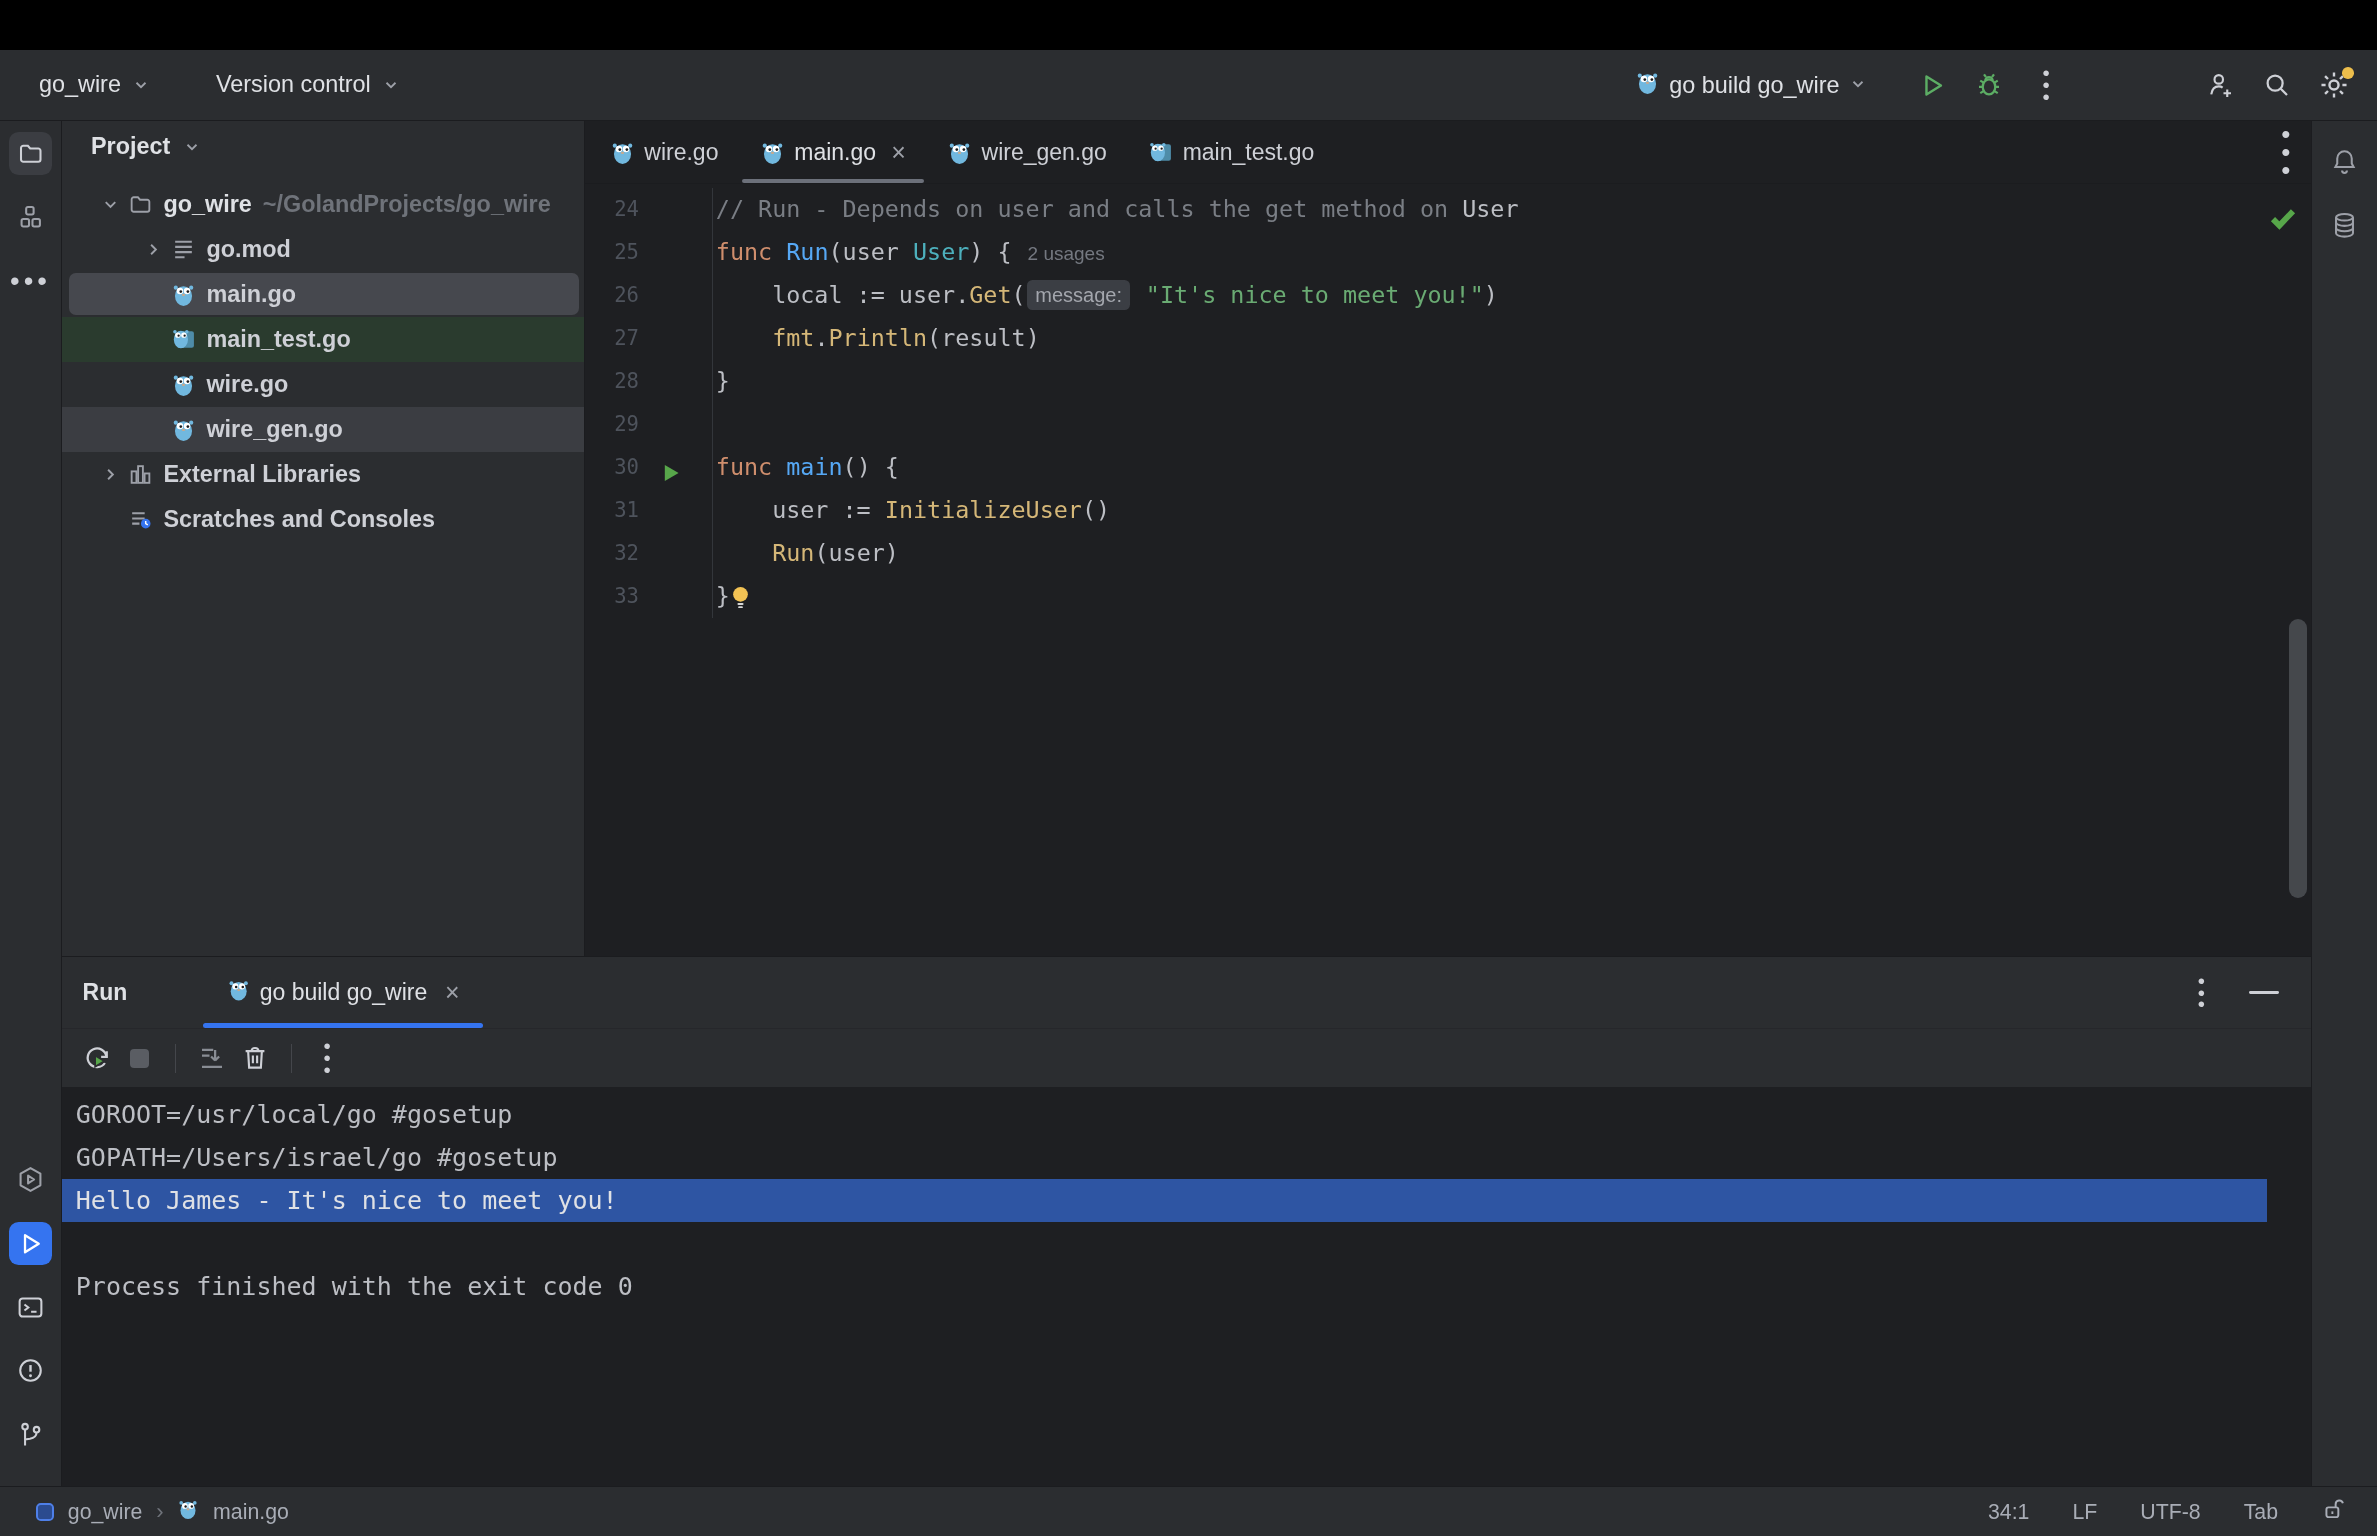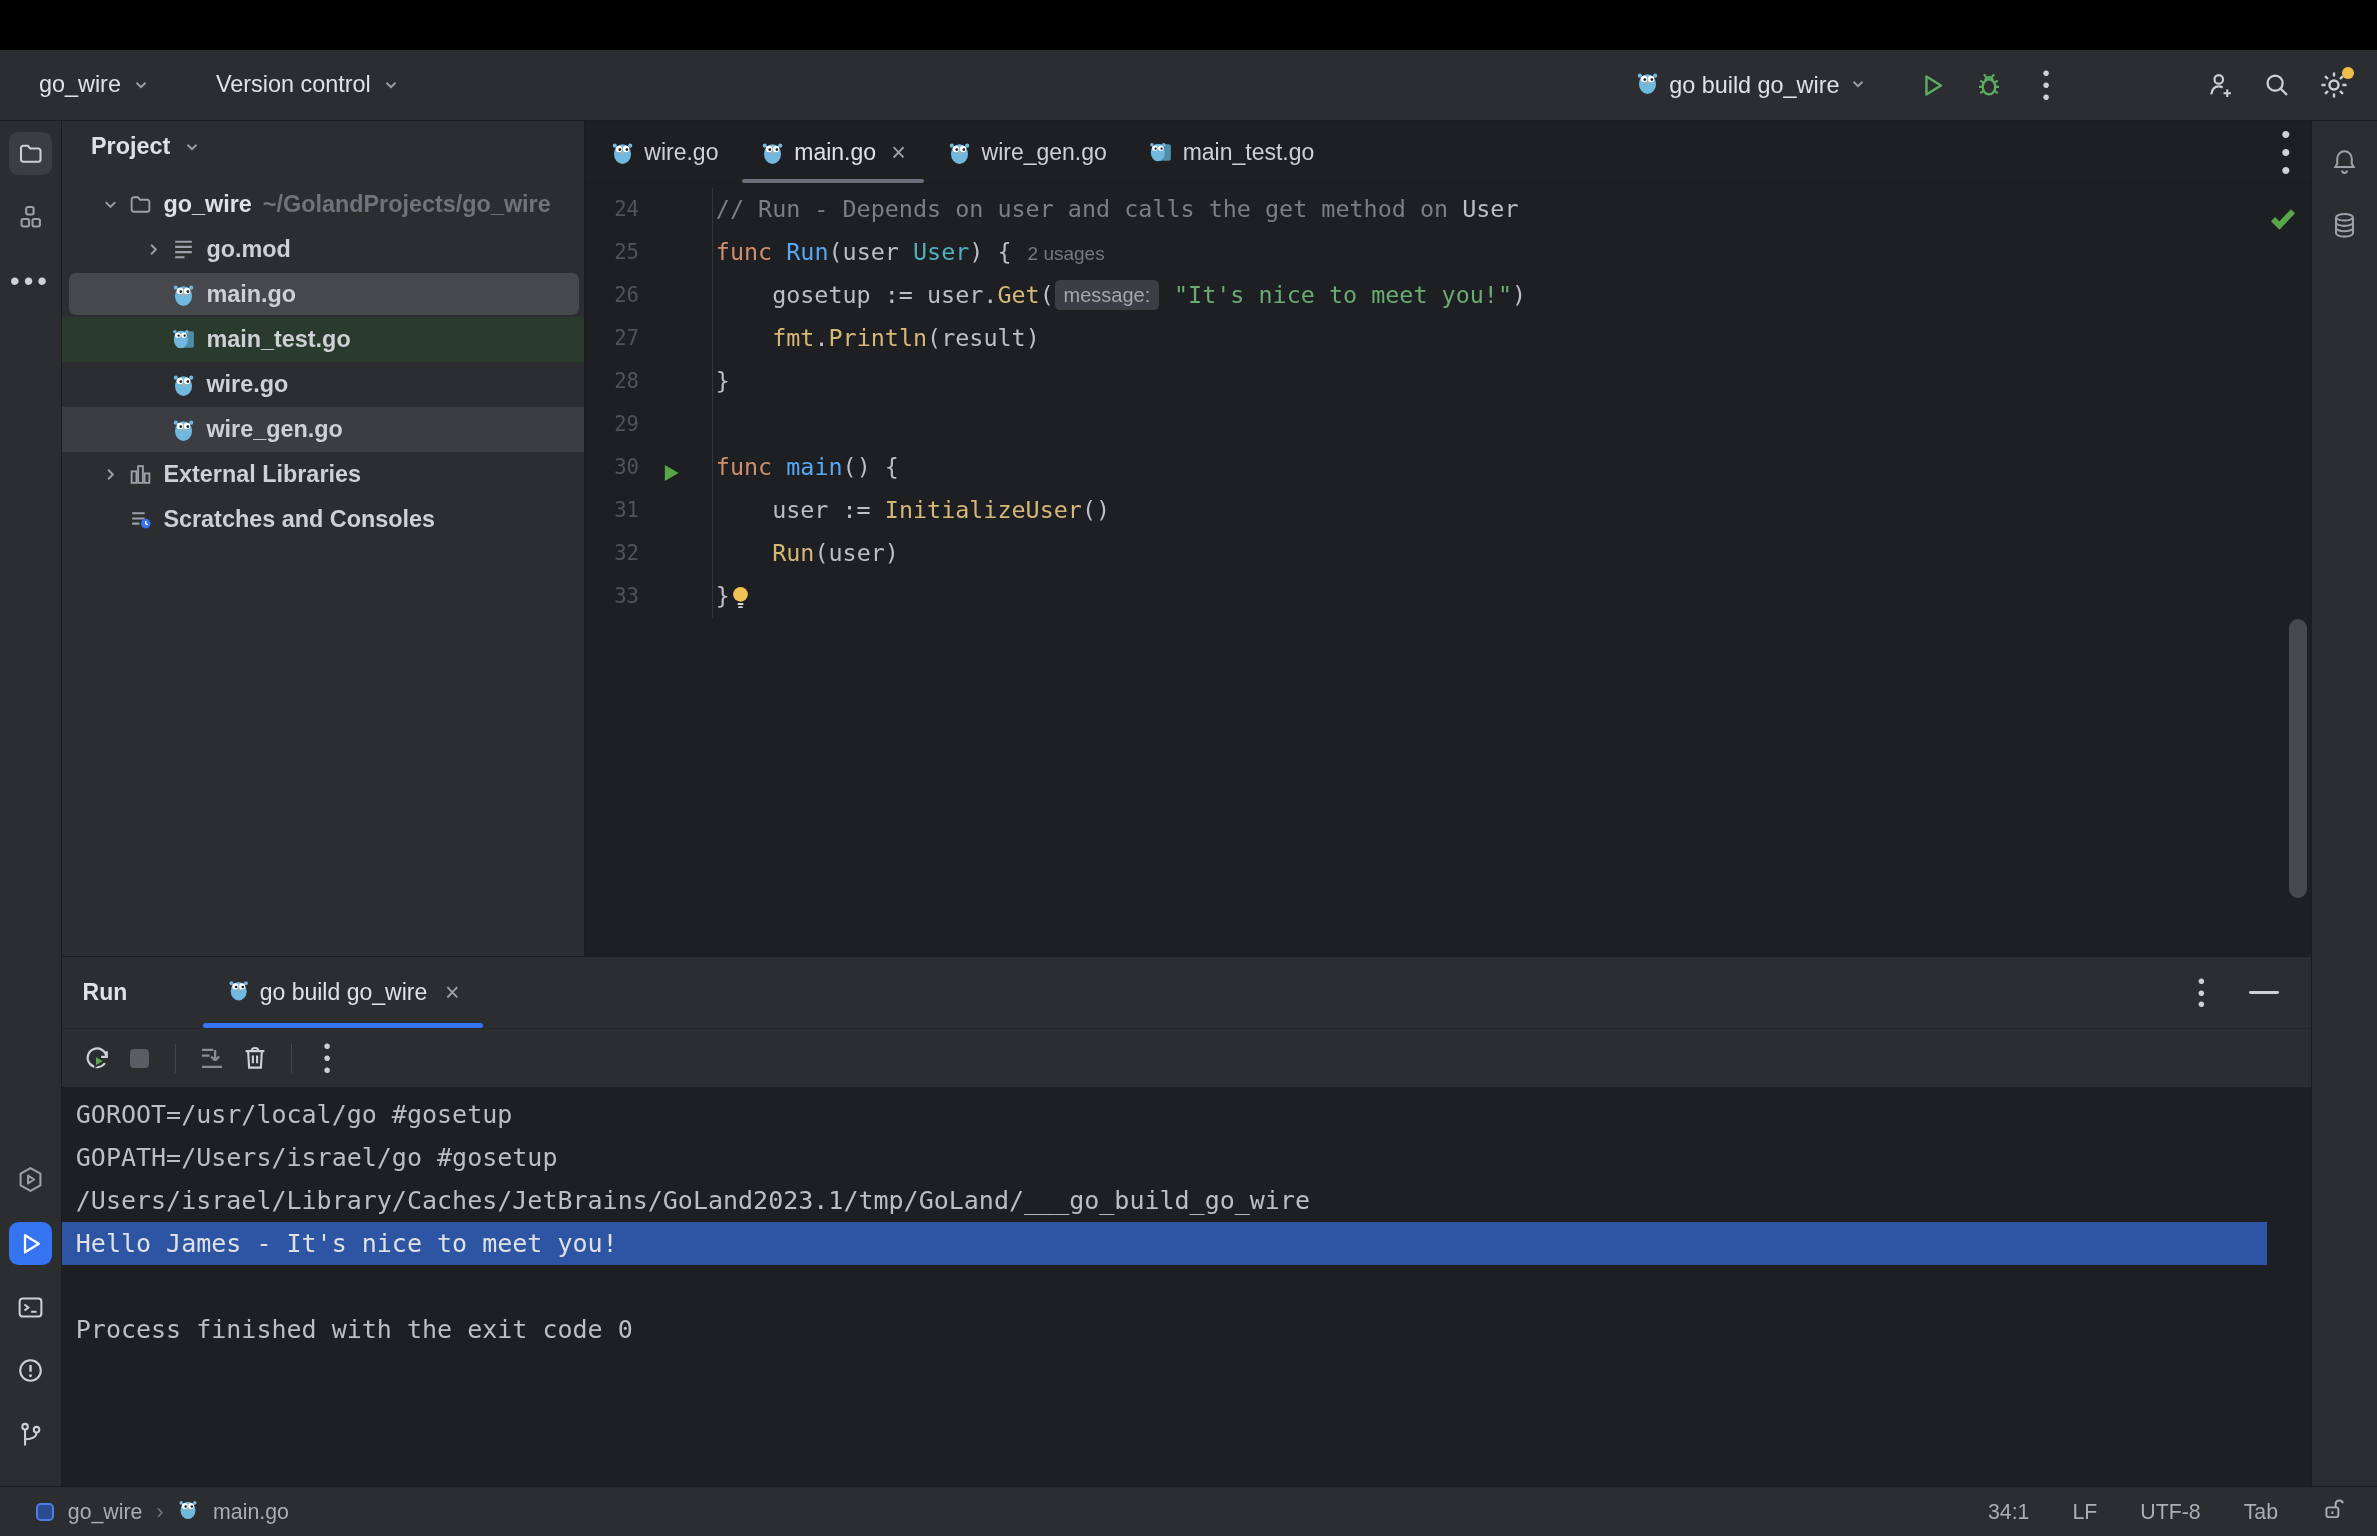--- a/index.html
+++ b/index.html
@@ -447,21 +447,21 @@
                   </span>
                   <span>main_test.go</span>
                 </div>
               </div>
             <div class="tabbar-more">•<br>•<br>•</div>
           </div>
           <div class="editor-body">
             <div id="code-lines">
                 <div class="code-row"><div class="gutter-cell">24</div><div class="code-cell"><span class="seg-comment">// Run - Depends on user and calls the get method on </span><span class="seg-comment-id">User</span></div></div>
                 <div class="code-row"><div class="gutter-cell">25</div><div class="code-cell"><span class="seg-kw">func </span><span class="seg-fn">Run</span><span class="seg-plain">(user </span><span class="seg-type">User</span><span class="seg-plain">) {</span><span class="seg-usages">2 usages</span></div></div>
-                <div class="code-row"><div class="gutter-cell">26</div><div class="code-cell"><span class="seg-plain">    gosetup := user.</span><span class="seg-call">Get</span><span class="seg-plain">(</span><span class="seg-hint">message:</span><span class="seg-plain"> </span><span class="seg-str">"It's nice to meet you!"</span><span class="seg-plain">)</span></div></div>
+                <div class="code-row"><div class="gutter-cell">26</div><div class="code-cell"><span class="seg-plain">    local := user.</span><span class="seg-call">Get</span><span class="seg-plain">(</span><span class="seg-hint">message:</span><span class="seg-plain"> </span><span class="seg-str">"It's nice to meet you!"</span><span class="seg-plain">)</span></div></div>
                 <div class="code-row"><div class="gutter-cell">27</div><div class="code-cell"><span class="seg-plain">    </span><span class="seg-call">fmt</span><span class="seg-plain">.</span><span class="seg-call">Println</span><span class="seg-plain">(result)</span></div></div>
                 <div class="code-row"><div class="gutter-cell">28</div><div class="code-cell"><span class="seg-plain">}</span></div></div>
                 <div class="code-row"><div class="gutter-cell">29</div><div class="code-cell"></div></div>
                 <div class="code-row"><div class="gutter-cell">30<span class="gutter-run"><svg width="22" height="22" viewBox="0 0 16 16">
                         <path d="M3.5 2.2l10 5.8-10 5.8z" fill="#57A64A"></path>
                       </svg></span></div><div class="code-cell"><span class="seg-kw">func </span><span class="seg-fn">main</span><span class="seg-plain">() {</span></div></div>
                 <div class="code-row"><div class="gutter-cell">31</div><div class="code-cell"><span class="seg-plain">    user := </span><span class="seg-call">InitializeUser</span><span class="seg-plain">()</span></div></div>
                 <div class="code-row"><div class="gutter-cell">32</div><div class="code-cell"><span class="seg-plain">    </span><span class="seg-call">Run</span><span class="seg-plain">(user)</span></div></div>
                 <div class="code-row"><div class="gutter-cell">33</div><div class="code-cell"><span class="seg-plain">}</span><span class="bulb"><svg width="19" height="25" viewBox="0 0 16 21">
                         <circle cx="8" cy="7" r="6.2" fill="#F2C254"></circle>
@@ -528,21 +528,20 @@
           </div>
           <div class="rp-divider"></div>
           <div class="rp-tool">
             <div class="dots-v">•<br>•<br>•</div>
           </div>
         </div>
 
         <div class="console" id="console">
             <div class="console-line">GOROOT=/usr/local/go #gosetup</div>
             <div class="console-line">GOPATH=/Users/israel/go #gosetup</div>
-            <div class="console-line">/Users/israel/Library/Caches/JetBrains/GoLand2023.1/tmp/GoLand/___go_build_go_wire</div>
             <div class="console-line hl" style="background: rgb(46, 85, 163);">Hello James - It's nice to meet you!</div>
             <div class="console-line"></div>
             <div class="console-line">Process finished with the exit code 0</div>
           </div>
       </div>
     </div>
 
     <div class="stripe stripe-right">
       <div class="slot">
         <svg width="29" height="29" viewBox="0 0 24 24" fill="none" stroke="#9DA0A8" stroke-width="1.7">

